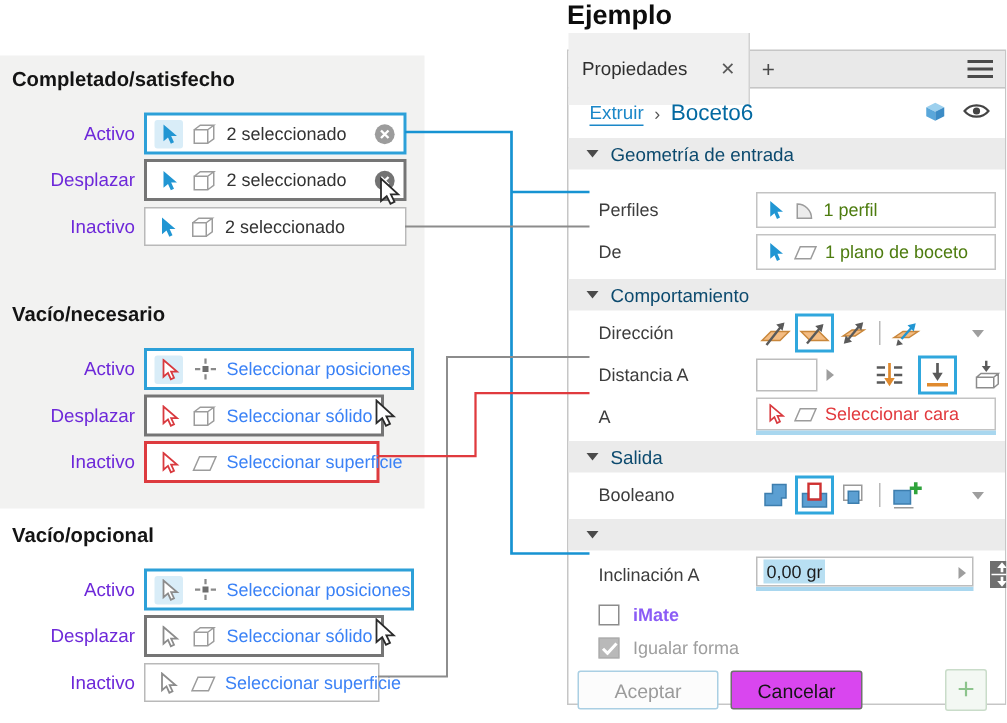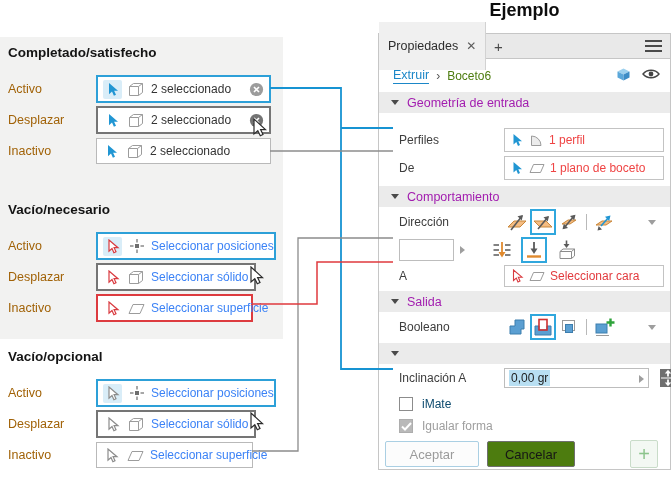--- a/index.html
+++ b/index.html
@@ -6,89 +6,89 @@
   #canvas{position:relative;width:671px;height:482px;background:#fff;overflow:hidden;
           font-family:"Liberation Sans","DejaVu Sans",sans-serif;}
 
   
   .left-panel{position:absolute;left:0;top:37px;width:283px;height:302px;
               background:#f2f2f1;padding:7px 0 0 8px;box-sizing:border-box;}
   .lp-heading{font-weight:bold;font-size:13.5px;color:#141414;height:18px;line-height:18px;margin-bottom:14px;}
   .lp-heading.mt33{margin-top:37px;}
   .lp-heading.mt27{margin-top:27px;}
   .lp-row{display:flex;align-items:center;height:26px;margin-bottom:5px;}
-  .lp-label{width:82px;text-align:left;margin-right:6px;color:#a16207;font-size:12.5px;flex:none;}
+  .lp-label{width:82px;text-align:right;margin-right:6px;color:#6d28d9;font-size:12.5px;flex:none;}
   .selbox{display:flex;align-items:center;height:26px;background:#fff;box-sizing:border-box;
           padding:12px 5px;gap:5px;flex:none;}
   .w175{width:175px}.w180{width:180px}.w160{width:160px}.w157{width:157px}
   .b-blue{border:2px solid #2da0d8}
   .b-dark{border:2px solid #757575}
   .b-light{border:1px solid #b9b9b9}
   .b-red{border:2px solid #dd3b3f}
   .hl{background:#d9edf8;border-radius:2px;display:flex;align-items:center;justify-content:center;
       width:19px;height:19px;flex:none;}
   .nohl{display:flex;align-items:center;justify-content:center;width:19px;height:19px;flex:none;}
   .seltext{font-size:12px;color:#333;white-space:nowrap;}
   .seltext.red{color:#3b82f6;}
   .clear{margin-left:auto;display:flex;flex:none;}
 
   
-  .ej-title{position:absolute;left:378px;top:0;width:293px;text-align:center;
+  .ej-title{position:absolute;left:378px;top:0;width:293px;text-align:left;
             font-size:18px;font-weight:bold;color:#0d0d0d;}
   .panel{position:absolute;left:378px;top:33px;width:293px;height:437px;background:#fff;
          border:1px solid #c6c6c6;box-sizing:border-box;font-size:12px;color:#3d3d3d;}
   .tabbar{height:24px;background:#e9e9e9;border-bottom:1px solid #c6c6c6;display:flex;align-items:center;}
-  .tab{display:flex;align-items:center;gap:8px;height:24px;padding:12px 9px;background:#f0f0f0;
+  .tab{display:flex;align-items:center;gap:22px;height:24px;padding:12px 9px;background:#f0f0f0;
        border-right:1px solid #d2d2d2;font-size:12.5px;color:#2e2e2e;}
   .tab-close{color:#5a5a5a;font-size:12px;}
   .tab-add{width:24px;text-align:center;color:#4a4a4a;font-size:15px;}
   .hamburger{margin-left:auto;margin-right:8px;display:flex;flex-direction:column;gap:3px;}
   .hamburger span{display:block;width:17px;height:2px;background:#4a4a4a;}
   .crumbrow{height:33px;display:flex;align-items:center;padding:0 10px 0 14px;}
   .crumb-link{color:#1b87c8;border-bottom:1px solid #1b87c8;padding-bottom:1px;font-size:12.5px;}
   .crumb-sep{color:#555;margin:0 7px;font-size:12px;}
-  .crumb-item{color:#4d7c0f;font-size:12px;}
+  .crumb-item{color:#0369a1;font-size:15px;}
   .crumb-icons{margin-left:auto;display:flex;align-items:center;gap:10px;}
   .sec{height:21px;background:#ebebeb;display:flex;align-items:center;padding-left:12px;gap:8px;
-       color:#a21caf;font-size:12.5px;}
+       color:#0c4a6e;font-size:12.5px;}
   .sec:first-of-type{margin-top:6px;}
   .tri-down{width:0;height:0;border-left:4px solid transparent;border-right:4px solid transparent;
             border-top:5px solid #4a4a4a;}
   .prow{display:flex;align-items:center;padding-left:20px;}
   .plabel{width:105px;flex:none;color:#3d3d3d;font-size:12px;}
   .pselbox{width:160px;height:24px;border:1px solid #c3c3c3;display:flex;align-items:center;
            gap:5px;padding:0 5px;box-sizing:border-box;background:#fff;}
-  .pseltext{font-size:12px;color:#ef4444;}
+  .pseltext{font-size:12px;color:#4d7c0f;}
   .pseltext.red{color:#e23a3e;}
   .iconbox{width:26px;height:26px;display:flex;align-items:center;justify-content:center;
            box-sizing:border-box;border:2px solid transparent;flex:none;}
   .iconbox.sel{border:2px solid #30a7dd;background:#fff;}
   .vdiv{width:1px;height:16px;background:#b9b9b9;margin:0 4px;flex:none;}
   .chev{margin-left:auto;margin-right:14px;width:0;height:0;border-left:4.5px solid transparent;
         border-right:4.5px solid transparent;border-top:5px solid #9e9e9e;flex:none;}
   .spin{width:0;height:0;border-top:4px solid transparent;border-bottom:4px solid transparent;
         border-left:5px solid #9e9e9e;flex:none;}
   .mini-input{width:55px;height:22px;border:1px solid #bdbdbd;background:#fff;box-sizing:border-box;
               display:flex;align-items:center;justify-content:flex-end;padding-right:4px;}
-  .ubarwrap{display:flex;flex-direction:row;}
+  .ubarwrap{display:flex;flex-direction:column;}
   .ubar{height:3px;background:#a9d7ef;}
   .val-input{position:relative;width:145px;height:20px;border:1px solid #bdbdbd;background:#fff;
              box-sizing:border-box;display:flex;align-items:center;padding-left:4px;}
   .val-sel{background:#b8dff2;color:#1c1c1c;font-size:12px;padding:1px 2px;}
   .val-input .spin{position:absolute;right:4px;top:6px;}
   .chk{width:14px;height:14px;box-sizing:border-box;border:1px solid #8c8c8c;background:#fff;flex:none;
        display:flex;align-items:center;justify-content:center;}
   .chk.disabled{background:#b9b9b9;border-color:#adadad;}
-  .chk-label{margin-left:9px;font-size:12px;color:#0c4a6e;font-weight:normal;}
+  .chk-label{margin-left:9px;font-size:12px;color:#8b5cf6;font-weight:bold;}
   .chk-label.gray{color:#9e9e9e;font-weight:normal;}
   .btnrow{display:flex;align-items:center;padding-left:6px;margin-top:6px;}
   .btn{height:26px;border-radius:2px;font-size:13px;display:flex;align-items:center;
        justify-content:center;box-sizing:border-box;}
   .btn-accept{width:94px;border:1px solid #aacfe3;color:#9b9b9b;background:#fcfcfc;margin-right:8px;}
-  .btn-cancel{width:88px;border:1px solid #6f6f6f;color:#161616;background:#4d7c0f;}
+  .btn-cancel{width:88px;border:1px solid #6f6f6f;color:#161616;background:#d946ef;}
   .btn-plus{margin-left:auto;margin-right:12px;width:28px;height:28px;border:1px solid #c9dcc9;
             background:#f3f8f3;color:#8cc48c;font-size:20px;border-radius:2px;}
   
   .connectors{position:absolute;left:0;top:0;width:671px;height:482px;pointer-events:none;z-index:5;}
   .cursor-overlay{position:absolute;z-index:6;pointer-events:none;}
 </style>
 </head>
 <body>
 
 <div id="canvas">
@@ -372,20 +372,21 @@
             <path d="M3 14 L9 10 H19 L13 14 Z" fill="#f4bc82" stroke="#c9873b"></path>
             <path d="M8 15 L16 6" stroke="#2196d3" stroke-width="1.6"></path>
             <path d="M17.5 4.5 l-5.5 1.3 4.2 4.2 Z" fill="#2196d3"></path>
             <path d="M4.5 19.5 l4.5 -1 -3.4 -3.4 Z" fill="#5a5a5a"></path>
           </svg>
       </div>
       <span class="chev"></span>
     </div>
 
     <div class="prow" style="margin-top:2px;height:26px;gap:6px;">
+      <span class="plabel" style="margin-right:-6px;">Distancia A</span>
       <div class="mini-input"></div>
       <span class="spin"></span>
       <div class="iconbox" style="margin-left:18px;">
         <svg width="22" height="22" stroke="#5a5a5a" stroke-width="1.6">
             <path d="M2.5 6 H8 M2.5 11 H8 M2.5 16 H8 M14 6 H19.5 M14 11 H19.5 M14 16 H19.5"></path>
             <path d="M11 3 V13" stroke="#e08a2e" stroke-width="1.8"></path>
             <path d="M11 18.5 l-3.5 -5.5 h7 Z" fill="#e08a2e" stroke="none"></path>
           </svg>
       </div>
       <div class="iconbox sel">

